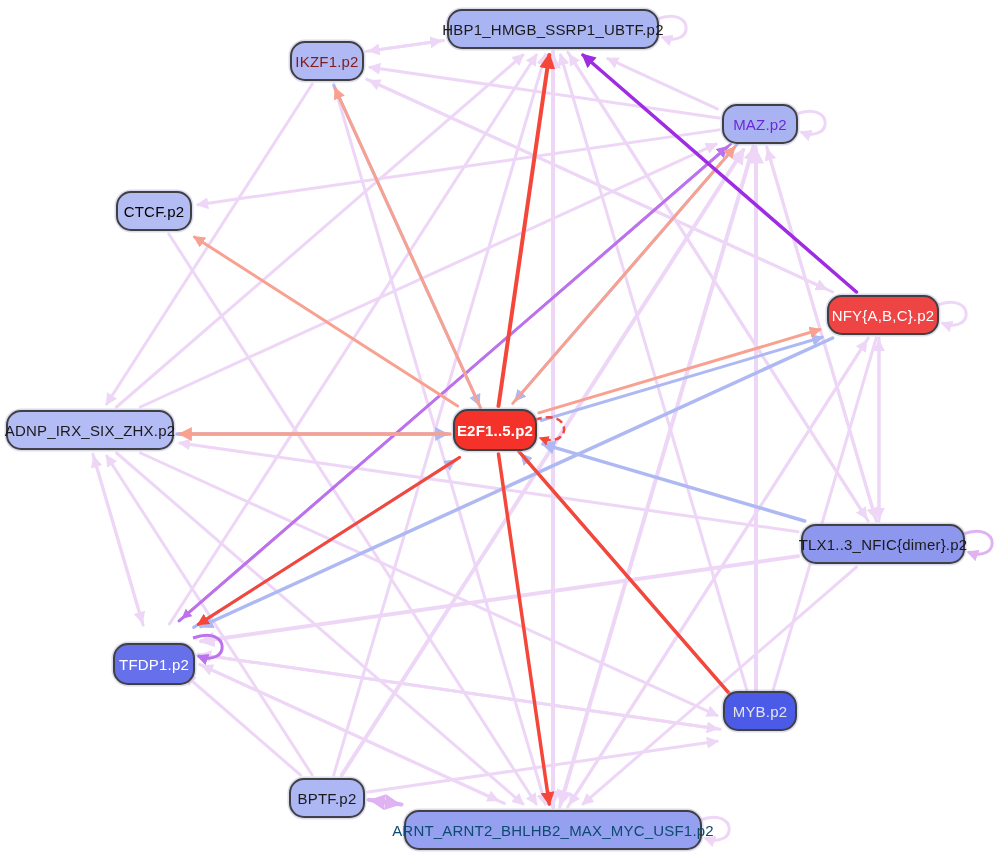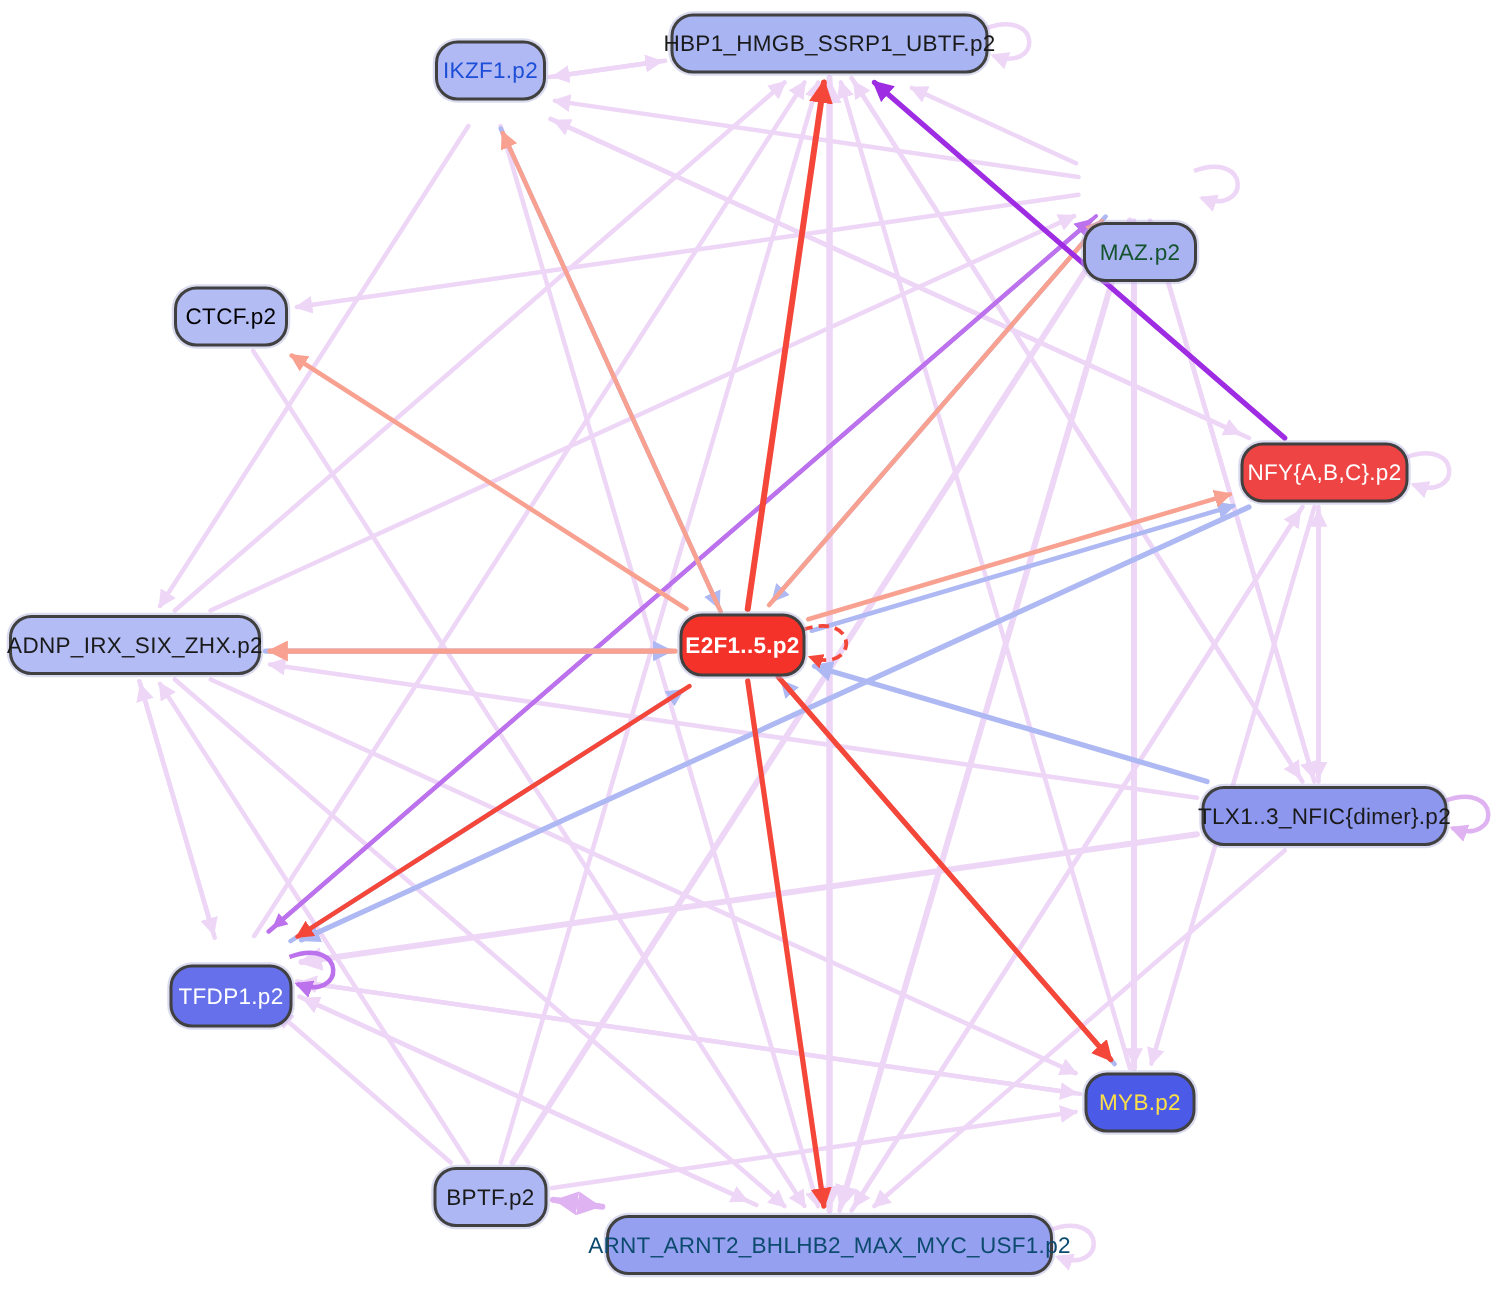--- a/index.html
+++ b/index.html
@@ -112,45 +112,45 @@
       <path d="M 937 305 C 975 291, 975 335, 942 323" fill="none" stroke="#eed6f7" stroke-width="3" marker-end="url(#arrow-faint)"></path>
       <path d="M 535 420 C 573 406, 573 450, 540 438" fill="none" stroke="#f4473a" stroke-width="2.5" stroke-dasharray="7,4" marker-end="url(#arrow-red)"></path>
       <path d="M 963 534 C 1001 520, 1001 564, 968 552" fill="none" stroke="#dfb3f1" stroke-width="3" marker-end="url(#arrow-violet)"></path>
       <path d="M 193 638 C 231 624, 231 668, 198 656" fill="none" stroke="#bc72ec" stroke-width="3" marker-end="url(#arrow-medpurple)"></path>
       <path d="M 700 820 C 738 806, 738 850, 705 838" fill="none" stroke="#eed6f7" stroke-width="3" marker-end="url(#arrow-faint)"></path>
     </svg>
   <div id="nodes">
       <div class="node" style="left: 553px; top: 29px; width: 212px; height: 40px; background: rgb(169, 181, 243); color: rgb(26, 26, 26);">
         <span>HBP1_HMGB_SSRP1_UBTF.p2</span>
       </div>
-      <div class="node" style="left: 327px; top: 47px; width: 74px; height: 40px; background: rgb(176, 185, 243); color: #1d4ed8;">
+      <div class="node" style="left: 327px; top: 61px; width: 74px; height: 40px; background: rgb(176, 185, 243); color: #7f1d1d;">
         <span>IKZF1.p2</span>
       </div>
-      <div class="node" style="left: 760px; top: 124px; width: 76px; height: 40px; background: rgb(169, 179, 241); color: #14532d; margin-top: 44px;">
+      <div class="node" style="left: 760px; top: 124px; width: 76px; height: 40px; background: rgb(169, 179, 241); color: #6d28d9;">
         <span>MAZ.p2</span>
       </div>
       <div class="node" style="left: 154px; top: 211px; width: 76px; height: 40px; background: rgb(180, 188, 244); color: #000000;">
         <span>CTCF.p2</span>
       </div>
       <div class="node" style="left: 883px; top: 315px; width: 112px; height: 40px; background: #ef4444; color: rgb(255, 255, 255);">
         <span>NFY{A,B,C}.p2</span>
       </div>
       <div class="node" style="left: 90px; top: 430px; width: 168px; height: 40px; background: rgb(179, 188, 244); color: rgb(26, 26, 26);">
         <span>ADNP_IRX_SIX_ZHX.p2</span>
       </div>
       <div class="node" style="left: 495px; top: 430px; width: 84px; height: 42px; background: rgb(245, 50, 42); color: rgb(255, 255, 255); font-weight: bold;">
         <span>E2F1..5.p2</span>
       </div>
       <div class="node" style="left: 883px; top: 544px; width: 164px; height: 40px; background: rgb(141, 151, 238); color: rgb(26, 26, 26);">
         <span>TLX1..3_NFIC{dimer}.p2</span>
       </div>
       <div class="node" style="left: 154px; top: 664px; width: 82px; height: 42px; background: rgb(101, 112, 234); color: rgb(255, 255, 255);">
         <span>TFDP1.p2</span>
       </div>
-      <div class="node" style="left: 760px; top: 735px; width: 74px; height: 40px; background: rgb(75, 91, 232); color: #fde047;">
+      <div class="node" style="left: 760px; top: 711px; width: 74px; height: 40px; background: rgb(75, 91, 232); color: #e5e5e5;">
         <span>MYB.p2</span>
       </div>
       <div class="node" style="left: 327px; top: 798px; width: 76px; height: 40px; background: rgb(173, 183, 243); color: rgb(26, 26, 26);">
         <span>BPTF.p2</span>
       </div>
       <div class="node" style="left: 553px; top: 830px; width: 298px; height: 40px; background: rgb(150, 160, 240); color: #0c4a6e;">
         <span>ARNT_ARNT2_BHLHB2_MAX_MYC_USF1.p2</span>
       </div>
     </div>
 </div>

